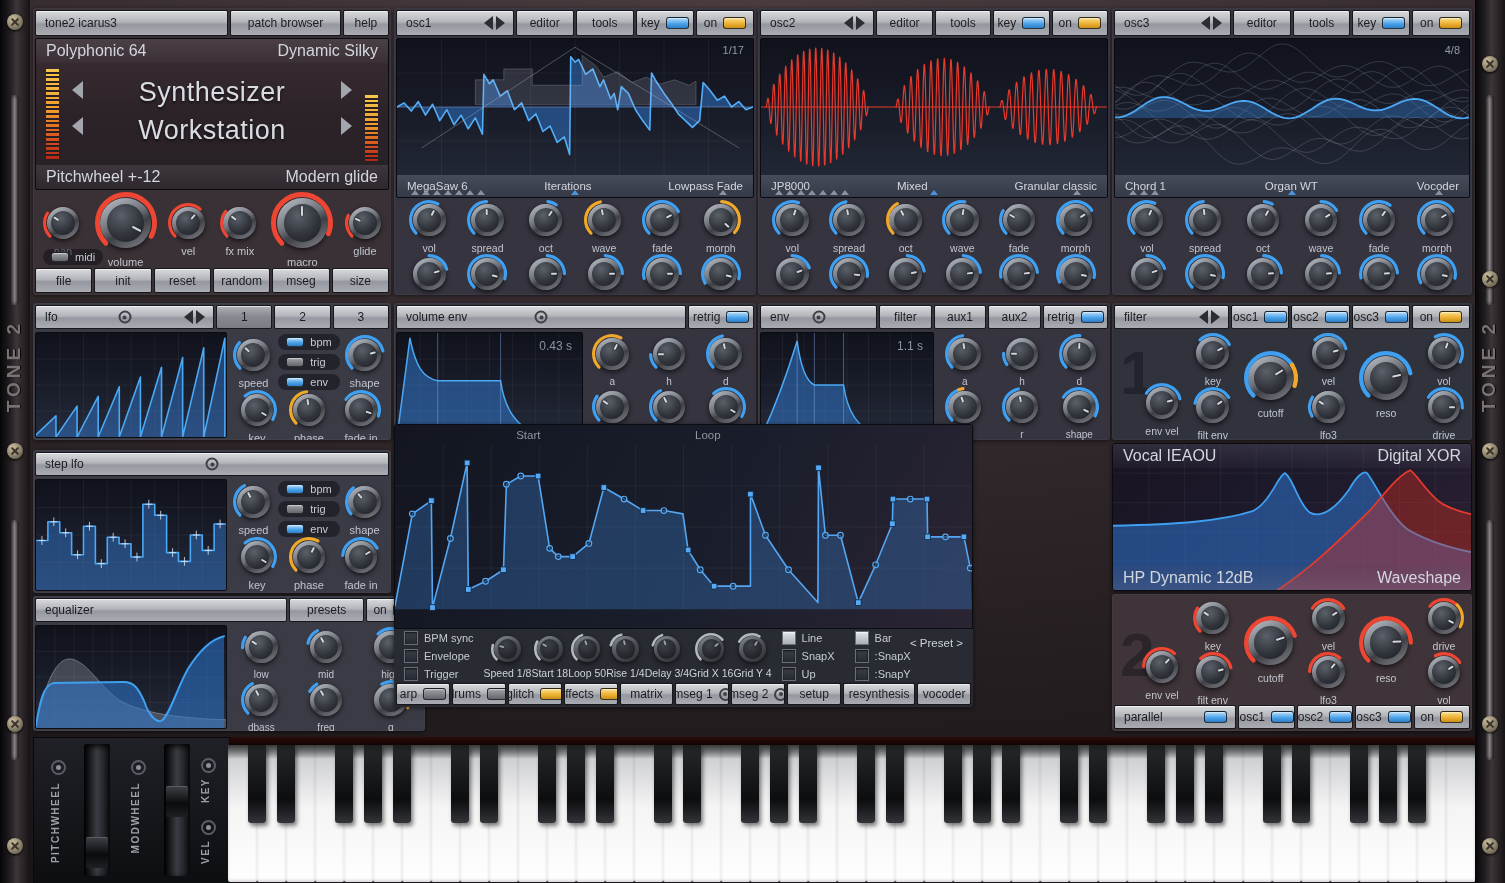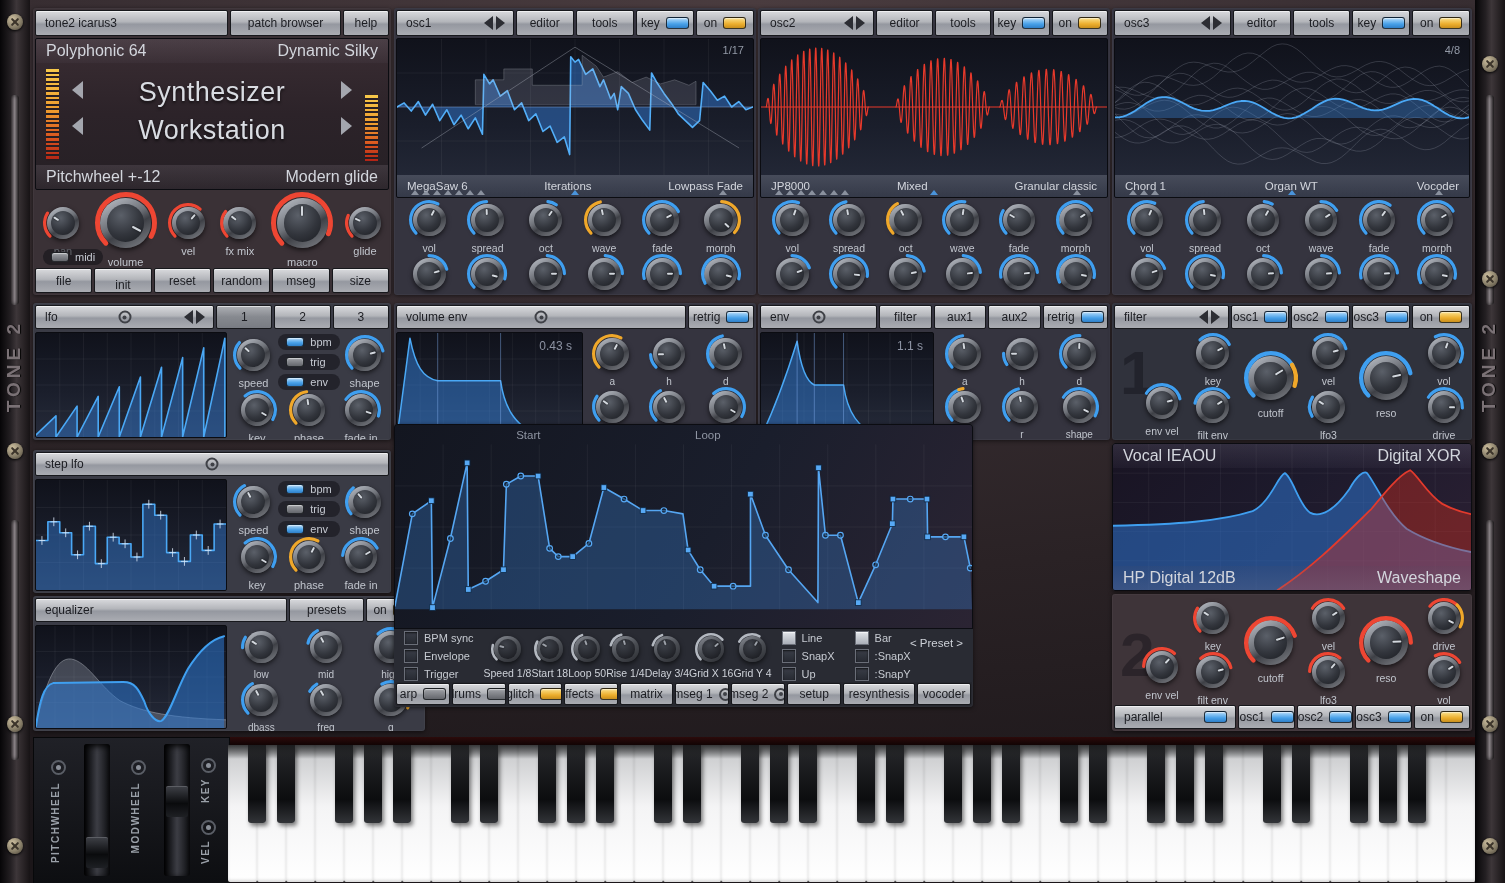--- a/index.html
+++ b/index.html
@@ -244,21 +244,21 @@
         </div>
       </div>
     <div class="tpill" style="position:absolute;left:10px;bottom:30px;z-index:2">
       <span class="led off"></span>
       <span>midi</span>
     </div>
     <div class="hrow" style="left:2px;right:2px;bottom:2px;height:25px">
         <div class="mbtn" style="flex: 1 1 0%;">
           <span>file</span>
         </div>
-        <div class="mbtn" style="flex: 1 1 0%; align-items: flex-end;">
+        <div class="mbtn" style="flex: 1 1 0%;">
           <span>init</span>
         </div>
         <div class="mbtn" style="flex: 1 1 0%;">
           <span>reset</span>
         </div>
         <div class="mbtn" style="flex: 1 1 0%;">
           <span>random</span>
         </div>
         <div class="mbtn" style="flex: 1 1 0%;">
           <span>mseg</span>
@@ -1463,21 +1463,21 @@
             <path d="M0,56 C18,55 30,53 39,46 C44,40 46,22 48,20 C50,22 52,42 55,47 C58,51 62,45 66,31 C68,22 70,18 71,20 C73,26 77,48 82,58 C88,67 94,71 100,74" fill="none" stroke="#3f9ff0" stroke-width="1.8" vector-effect="non-scaling-stroke" stroke-linejoin="round" stroke-linecap="round"></path>
             <path d="M46,100 C56,84 64,64 72,45 C76,33 80,21 83,18 C85,21 88,35 92,41 C95,45 98,47 100,48 L100,100 Z" fill="rgba(210,45,30,.4)"></path>
             <path d="M46,100 C56,84 64,64 72,45 C76,33 80,21 83,18 C85,21 88,35 92,41 C95,45 98,47 100,48" fill="none" stroke="#e23a2c" stroke-width="1.8" vector-effect="non-scaling-stroke" stroke-linejoin="round" stroke-linecap="round"></path>
           </svg>
         </div>
       <div class="dstrip" style="top:0;background:linear-gradient(180deg,rgba(120,115,135,.25),rgba(80,75,95,.12))">
         <span>Vocal IEAOU</span>
         <span>Digital XOR</span>
       </div>
       <div class="dstrip" style="bottom:0;background:linear-gradient(0deg,rgba(120,115,135,.25),rgba(80,75,95,.12))">
-        <span>HP Digital 12dB</span>
+        <span>HP Dynamic 12dB</span>
         <span>Waveshape</span>
       </div>
     </div>
   </section>
 
   <section class="mod" style="left:1112px;top:594px;width:360px;height:137px;background:#3e3439">
     <div class="fnum" style="top:44%">2</div>
     <div class="kcols" style="left:30px;right:8px;top:4px;bottom:30px">
         <div class="kcol">
           <div class="kspacer"></div>

